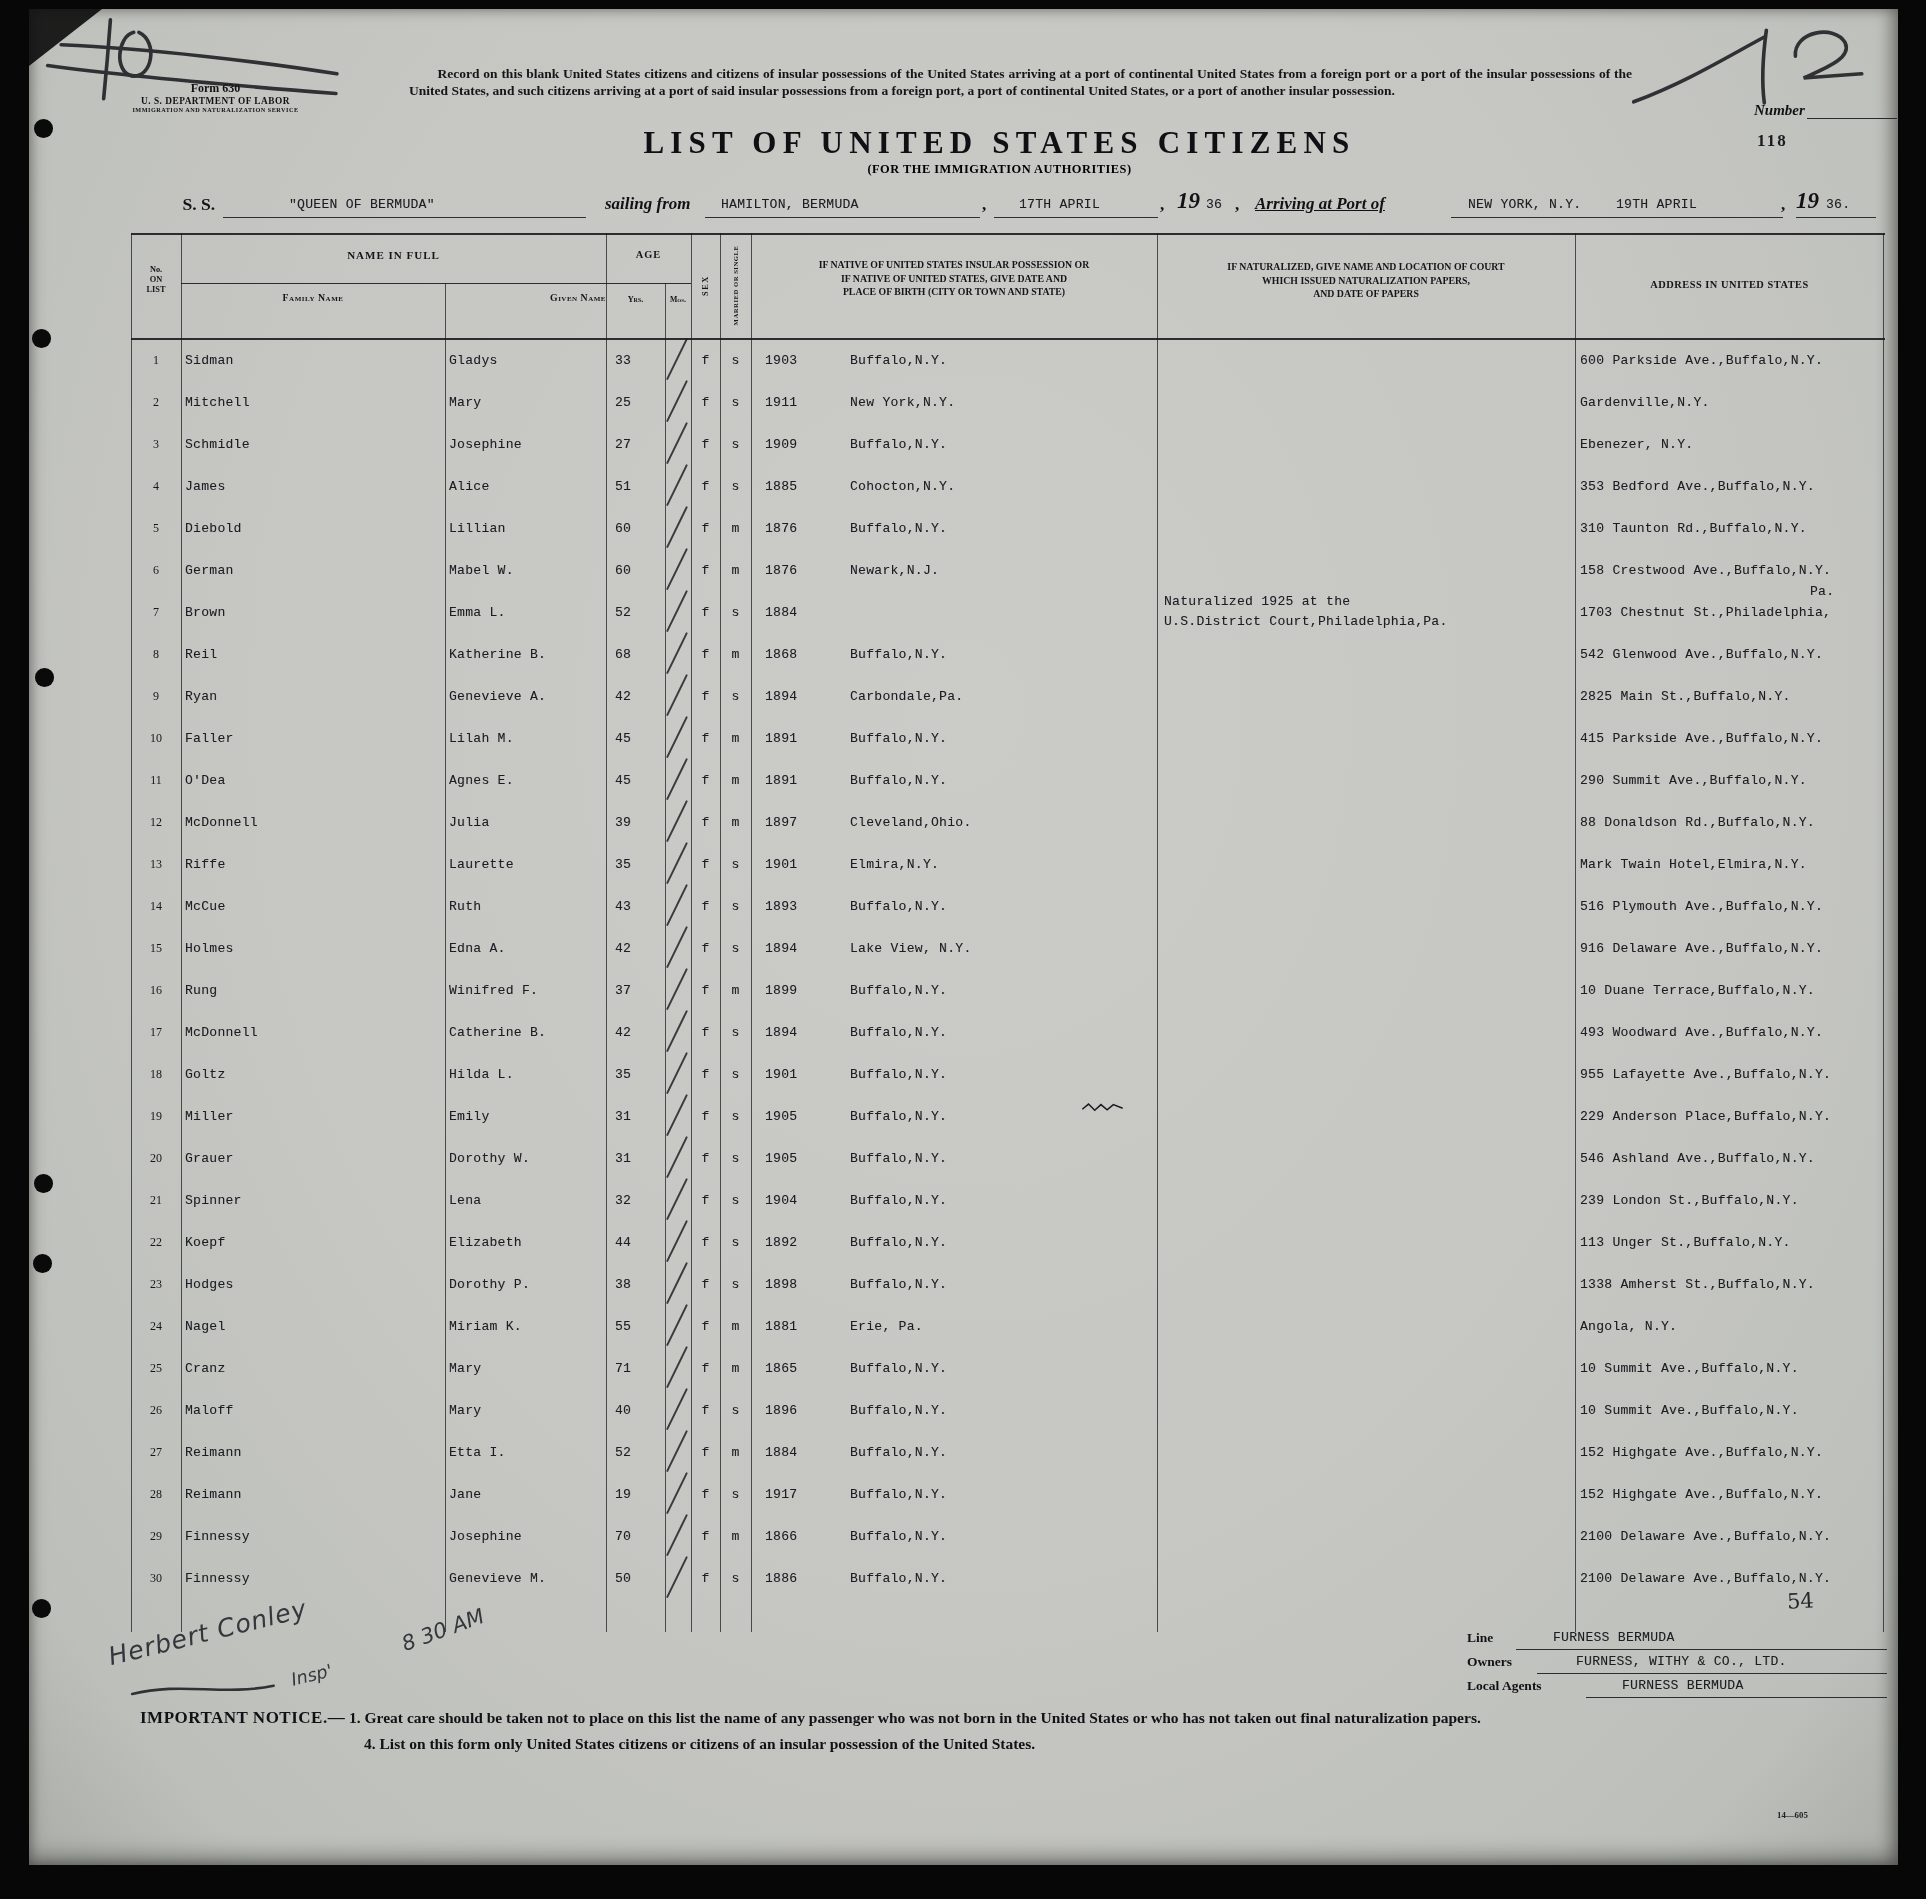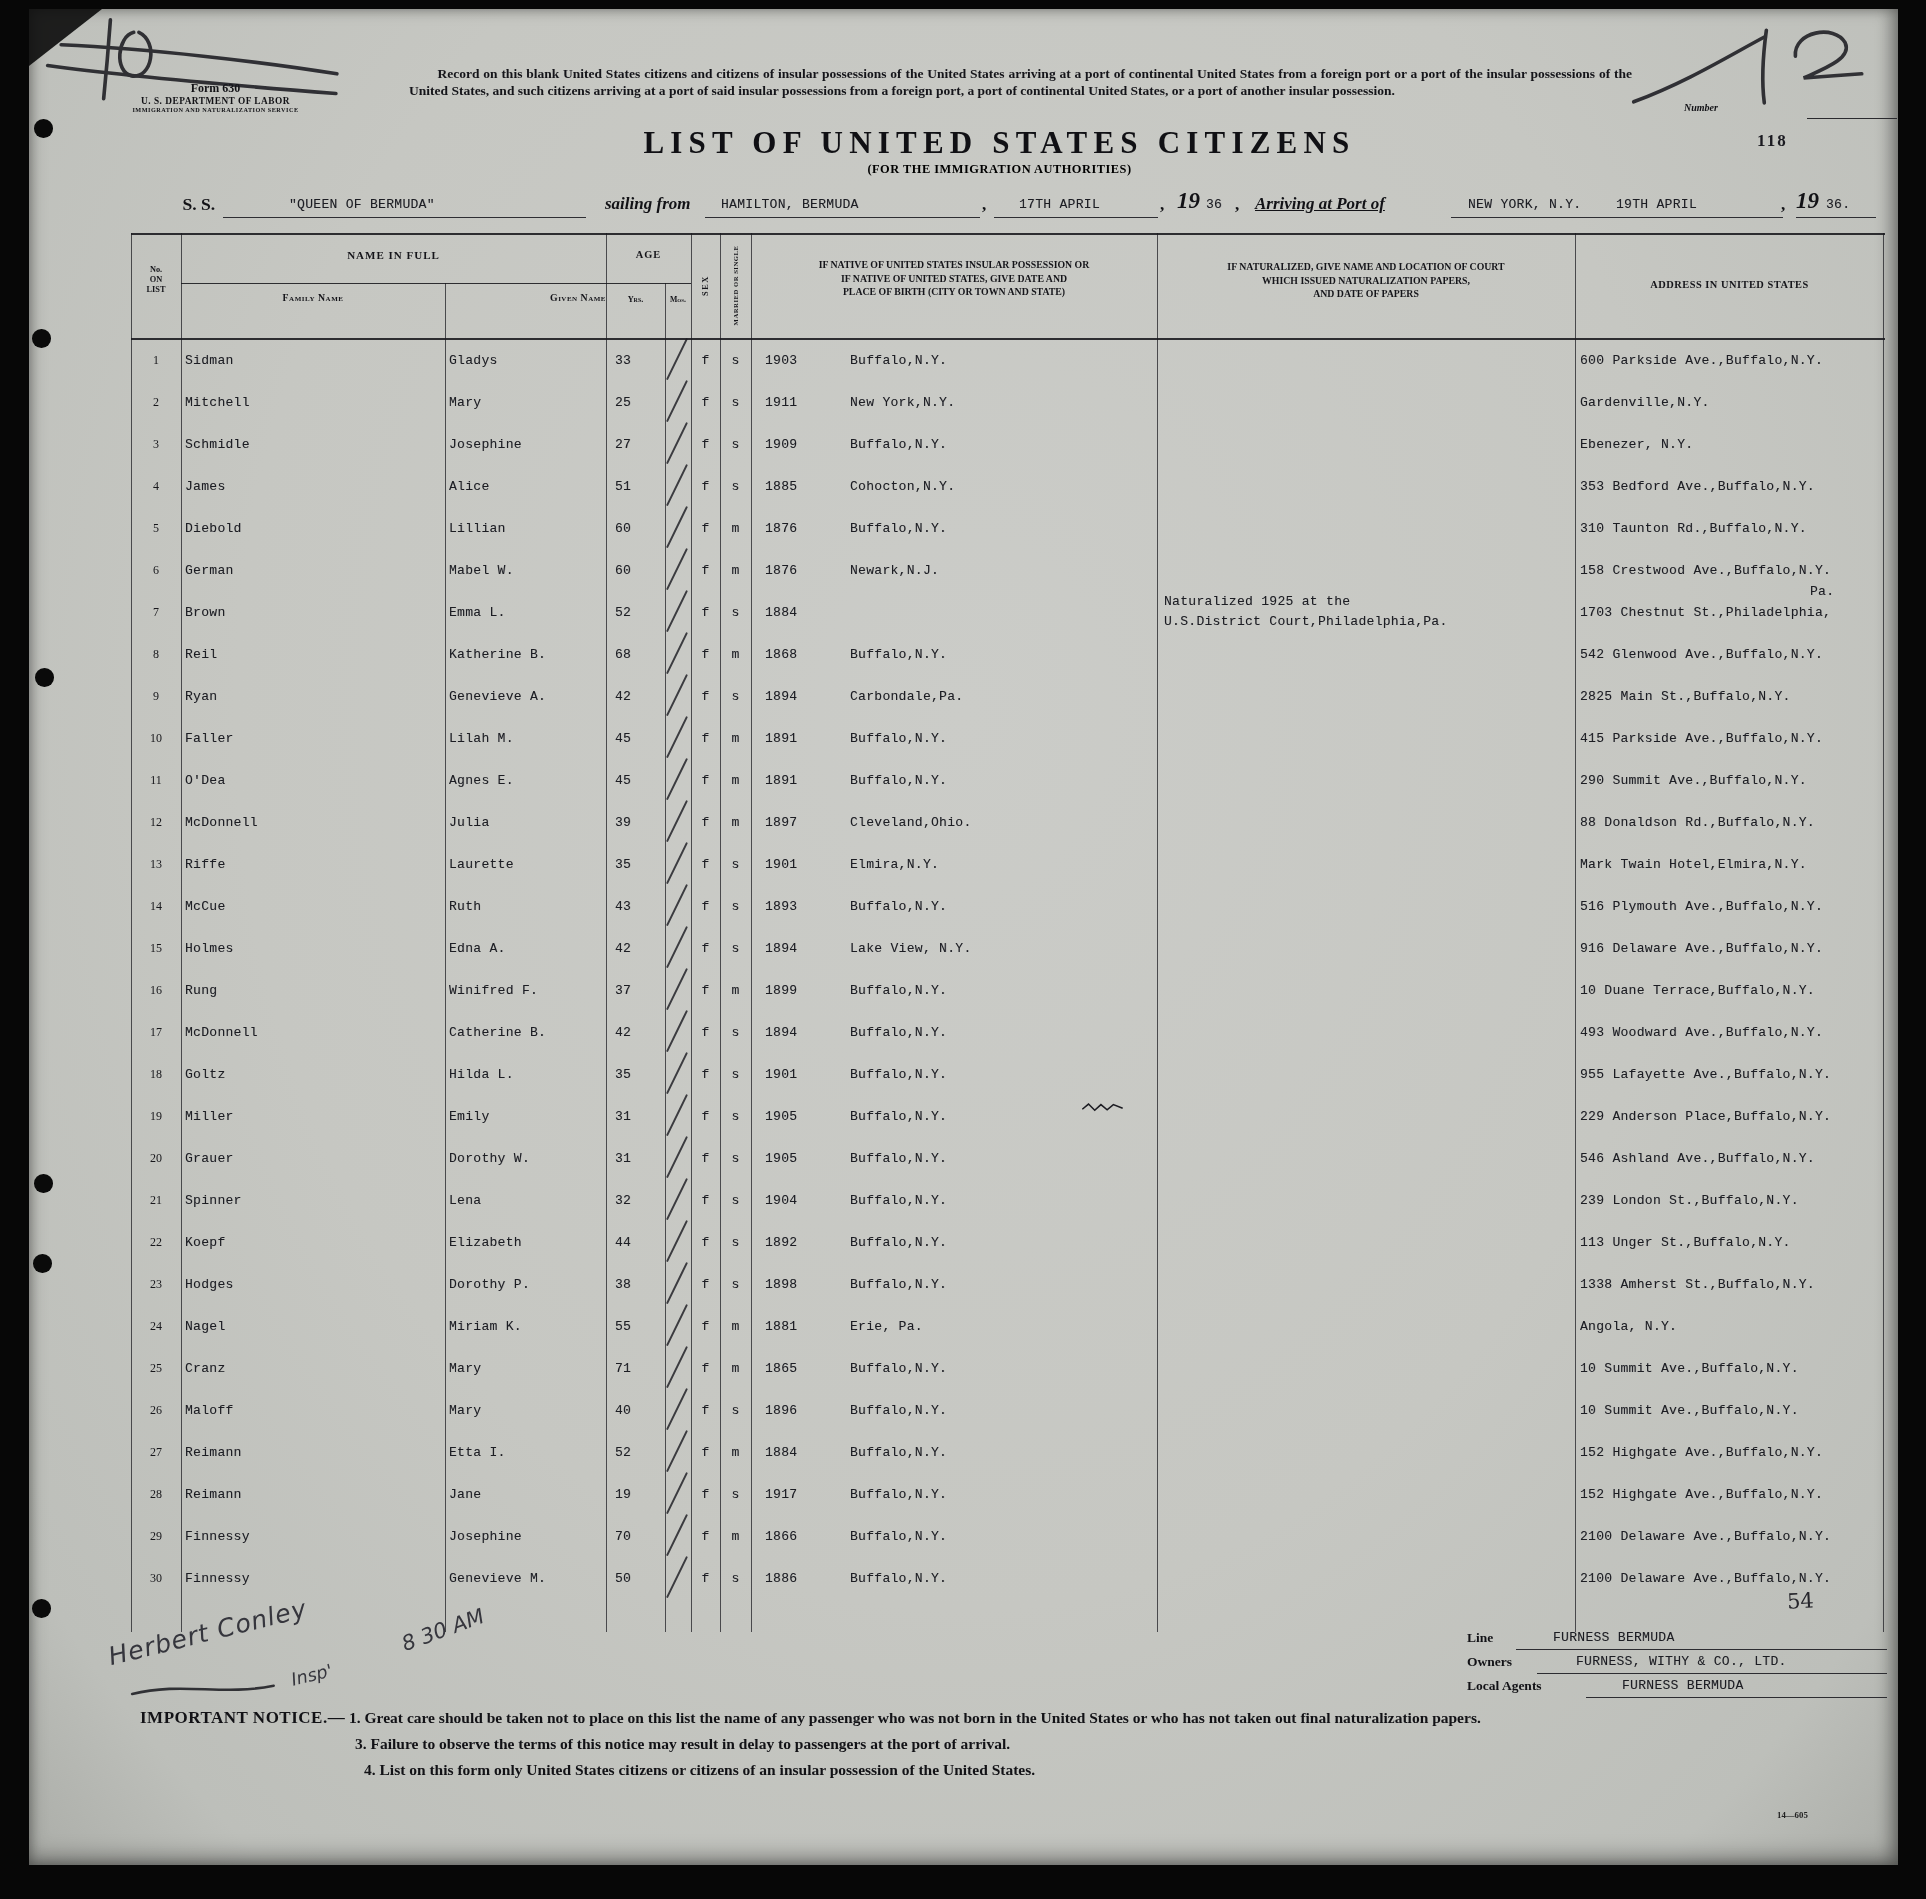--- a/index.html
+++ b/index.html
@@ -24,21 +24,21 @@
   .form-id{position:absolute;left:117px;top:81px;width:197px;text-align:center;}
   .f630{font-size:12px;font-weight:bold;}
   .dept{font-size:9.3px;font-weight:bold;letter-spacing:0.5px;}
   .svc{font-size:6.2px;font-weight:bold;letter-spacing:0.5px;}
   .instr{position:absolute;left:409px;top:66px;width:1223px;font-size:13.5px;font-weight:bold;
          line-height:16.6px;text-align:justify;text-indent:28.5px;color:#15151a;}
   .title{position:absolute;left:65px;top:125px;width:1869px;text-align:center;
          font-size:31px;font-weight:bold;letter-spacing:6.2px;color:#101014;}
   .subtitle{position:absolute;left:65px;top:162px;width:1869px;text-align:center;
          font-size:12.4px;font-weight:bold;letter-spacing:0.5px;}
-  .num-label{position:absolute;left:1684px;top:102px;font-size:10px;}
+  .num-label{position:absolute;left:1754px;top:102px;font-size:15px;}
   .num-rule{position:absolute;left:1807px;top:118px;width:90px;height:1px;background:#2a2a2e;}
   .stamp118{position:absolute;left:1757px;top:131px;font-size:17px;font-weight:bold;
             letter-spacing:2.1px;color:#1a1a20;font-family:"Liberation Serif",serif;}
 
   
   .shipline{position:absolute;left:171px;top:188px;width:1731px;height:37px;}
   .shipline>*{position:absolute;}
   .sl-ul{position:absolute;top:29px;height:1px;background:#2e2e33;}
   .sl-ss{left:11.4px;top:6.2px;font-size:17.6px;}
   .sl-ship{left:118px;top:9.3px;}
@@ -613,21 +613,20 @@
   </div>
 
   <div class="sheet54">54</div>
   <div class="printcode">14—605</div>
 
   <div class="notice">
     <div class="n-line">
       <span class="head">IMPORTANT NOTICE.—</span>
       <span>1. Great care should be taken not to place on this list the name of any passenger who was not born in the United States or who has not taken out final naturalization papers.</span>
     </div>
-    <div class="n3">3. Failure to observe the terms of this notice may result in delay to passengers at the port of arrival.</div>
     <div class="n4">4. List on this form only United States citizens or citizens of an insular possession of the United States.</div>
   </div>
 
   <span class="hand sig">Herbert Conley</span>
   <span class="hand insp">Insp'</span>
   <span class="hand time">8 30 AM</span>
 
   <svg class="scrawl" width="1926" height="1900" viewBox="0 0 3716 3665">
     <g fill="none" stroke="#17171d" stroke-width="7" stroke-linecap="round" opacity="0.85">
       <path d="M213 38 C210 80 204 150 200 190"></path>

